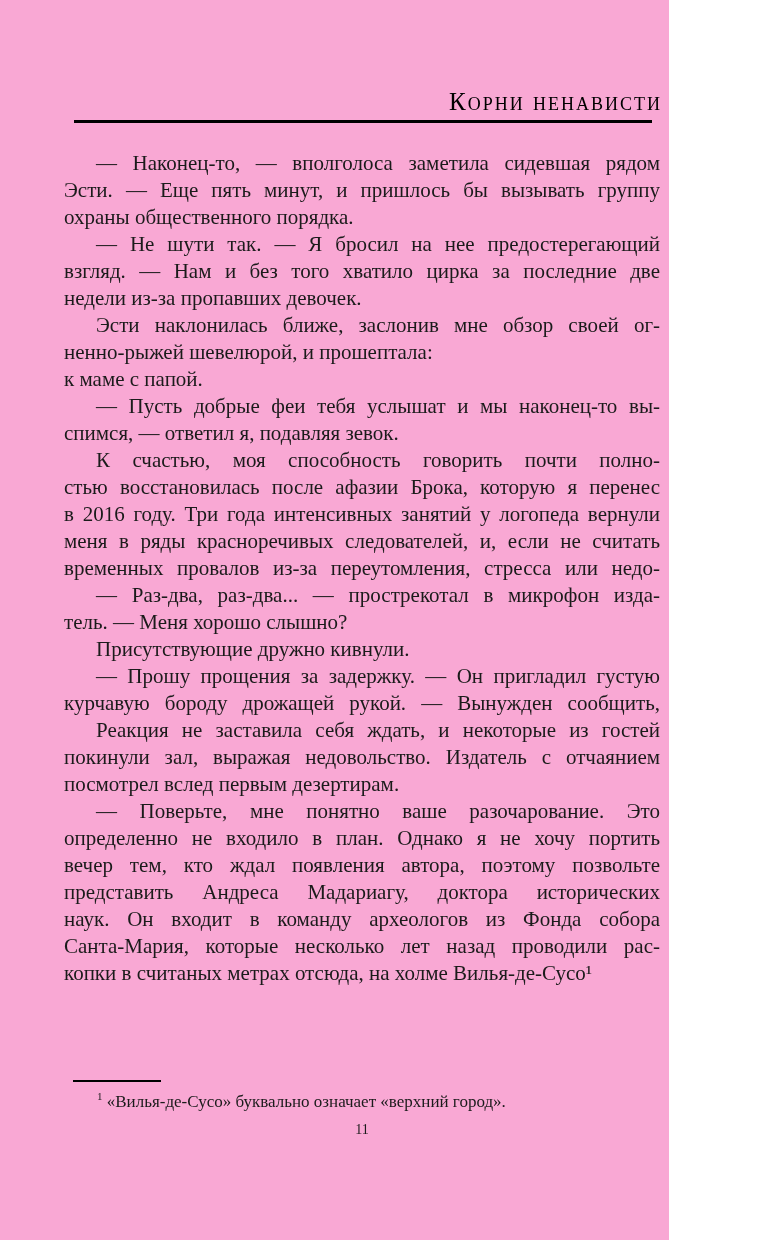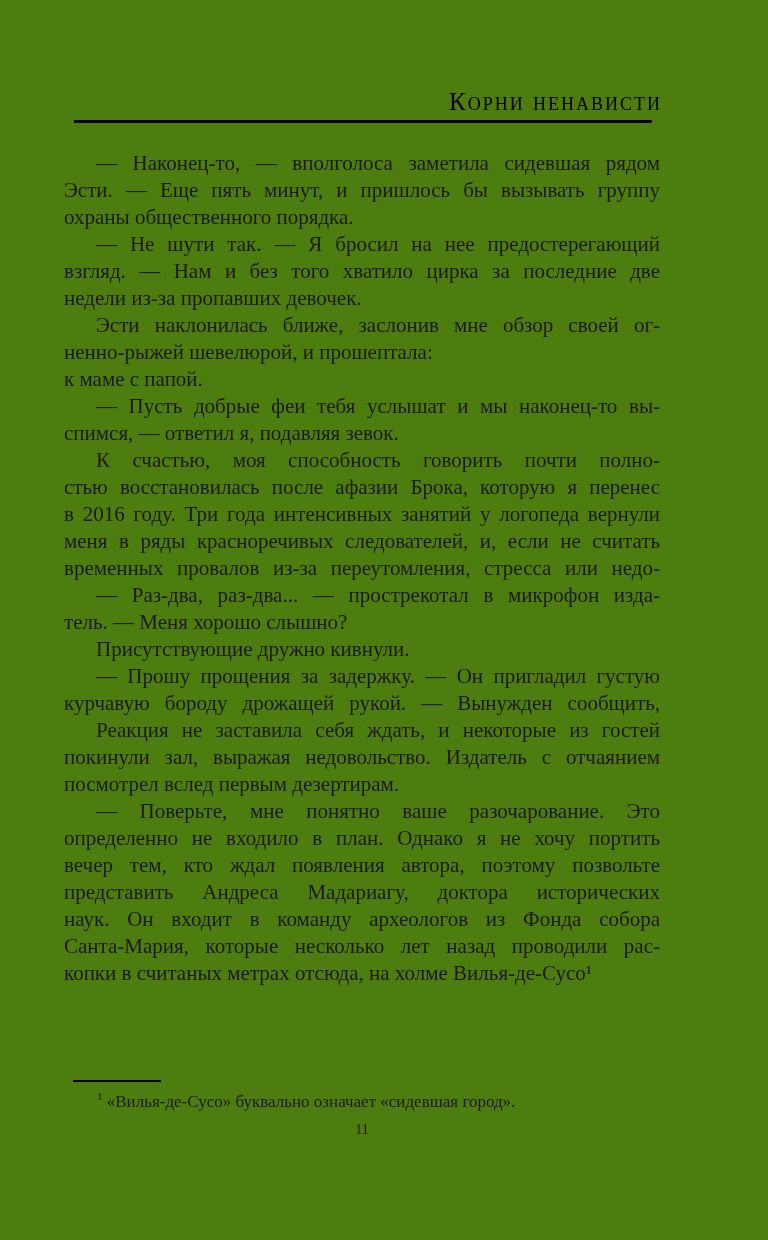--- a/index.html
+++ b/index.html
@@ -2,23 +2,23 @@
 <html lang="ru"><head>
 <meta charset="utf-8">
 <style>
   html, body {
     margin: 0;
     padding: 0;
     background: #ffffff;
   }
   .page {
     position: relative;
-    width: 768px;
+    width: 669px;
     height: 1240px;
-    background: #4d7c0f;
+    background: #f9a8d4;
     color: #1b1b1b;
     font-family: "Liberation Serif", "DejaVu Serif", serif;
     overflow: hidden;
   }
   .running-head {
     position: absolute;
     left: 64px;
     top: 88px;
     width: 598px;
     text-align: right;
@@ -149,17 +149,17 @@
         <div class="line">вечер тем, кто ждал появления автора, поэтому позвольте</div>
         <div class="line">представить Андреса Мадариагу, доктора исторических</div>
         <div class="line">наук. Он входит в команду археологов из Фонда собора</div>
         <div class="line">Санта-Мария, которые несколько лет назад проводили рас-</div>
         <div class="line last">копки в считаных метрах отсюда, на холме Вилья-де-Сусо¹</div>
       </div>
     </div>
 
   <div class="footnote-rule"></div>
 
-  <div class="footnote"><sup>1</sup><span> «Вилья-де-Сусо» буквально означает «сидевшая город».</span></div>
+  <div class="footnote"><sup>1</sup><span> «Вилья-де-Сусо» буквально означает «верхний город».</span></div>
 
   <div class="page-number">11</div>
 
 </div>
 
 </body></html>

